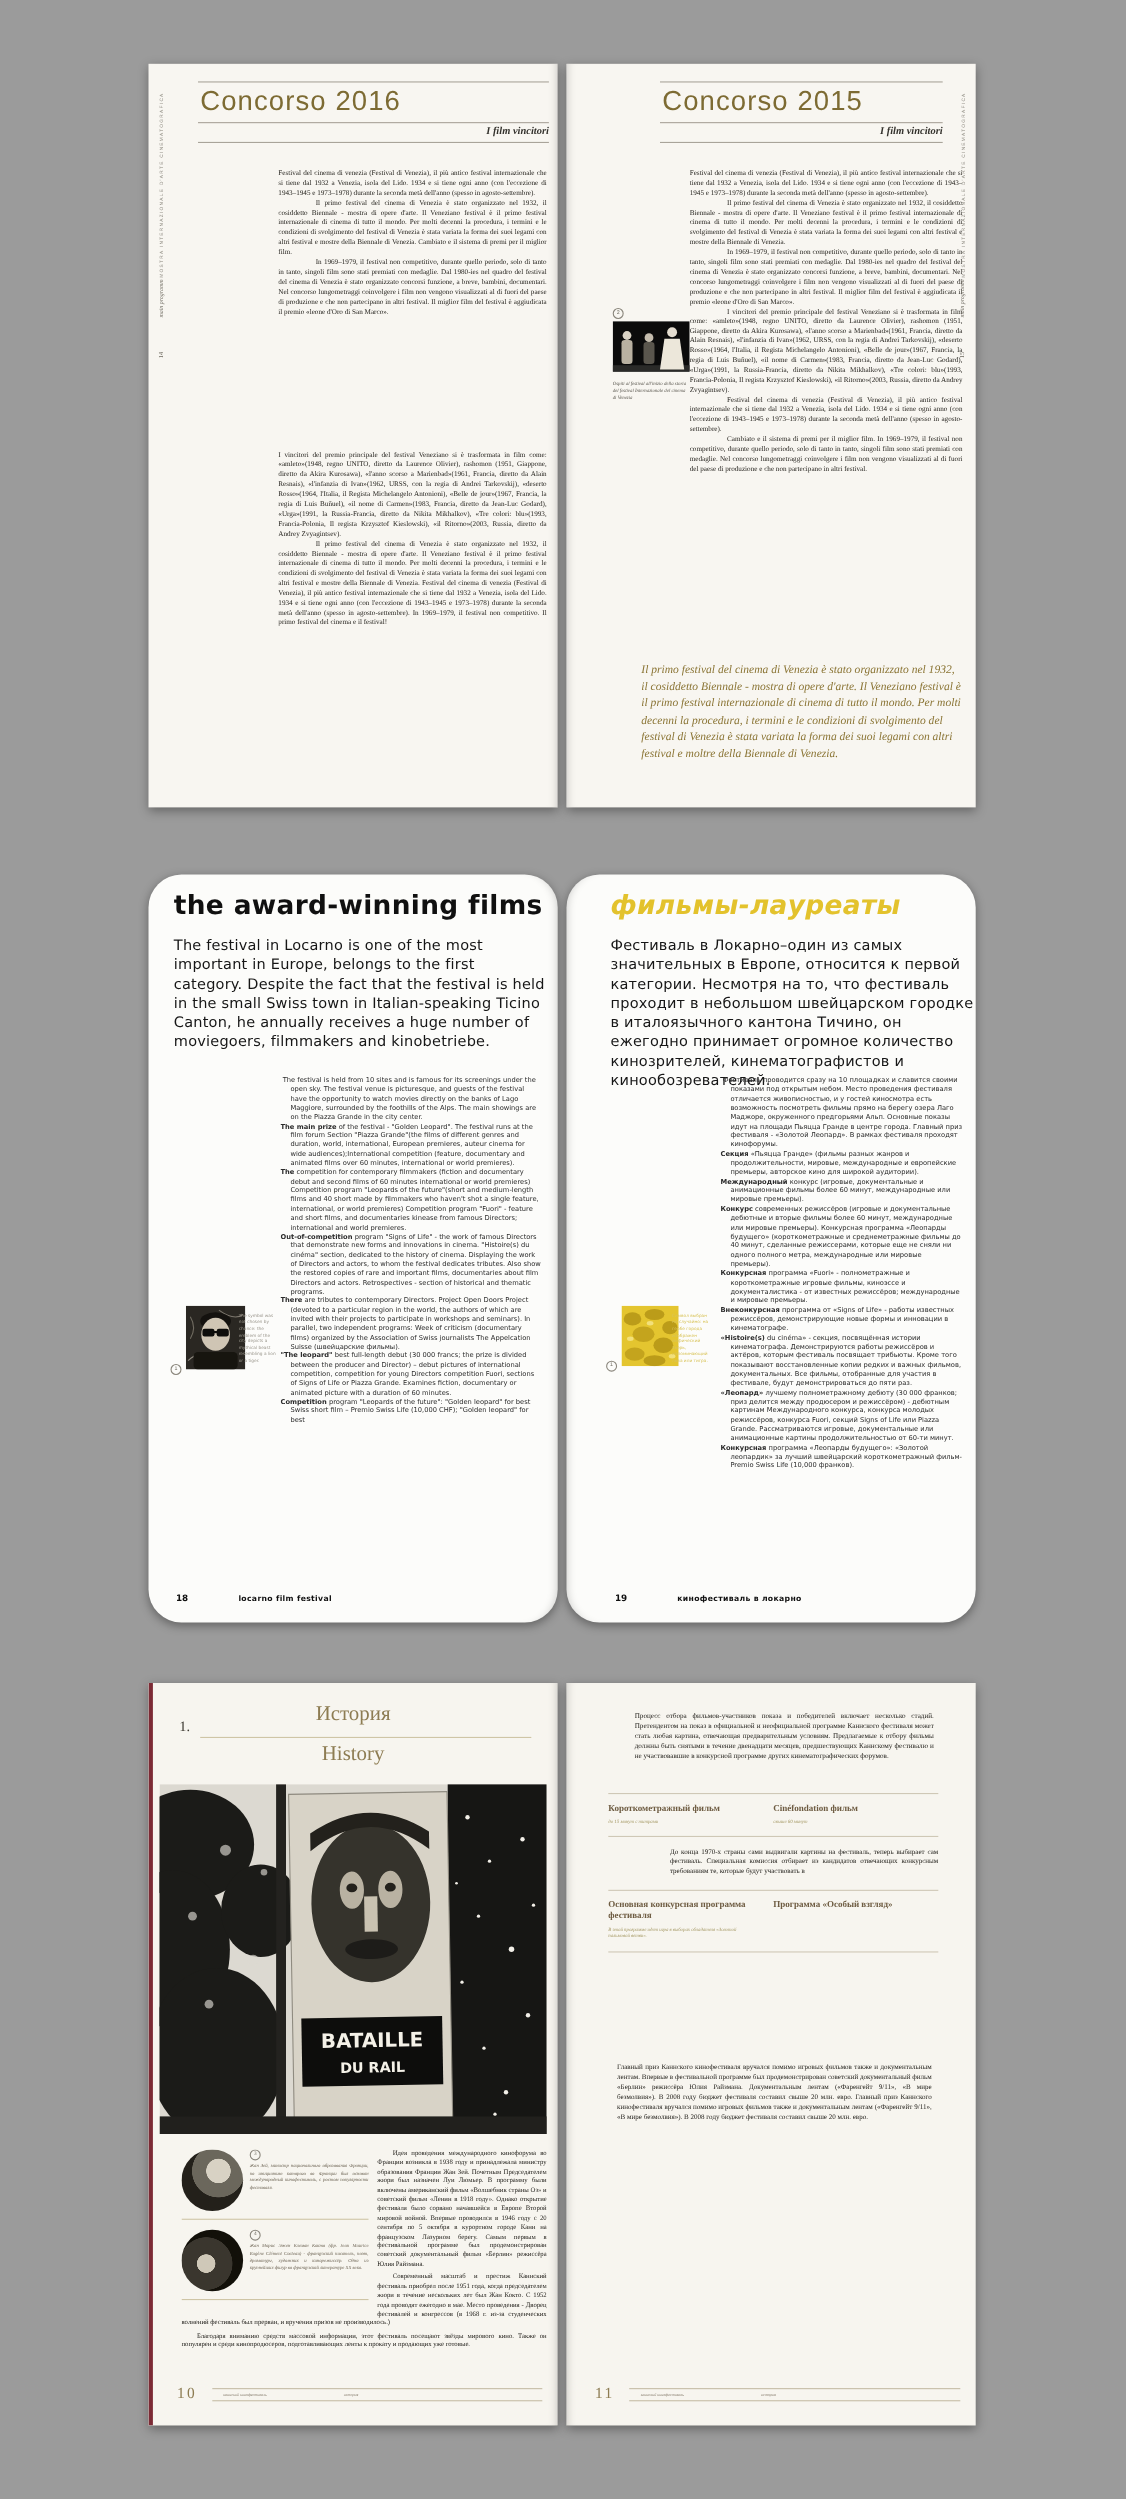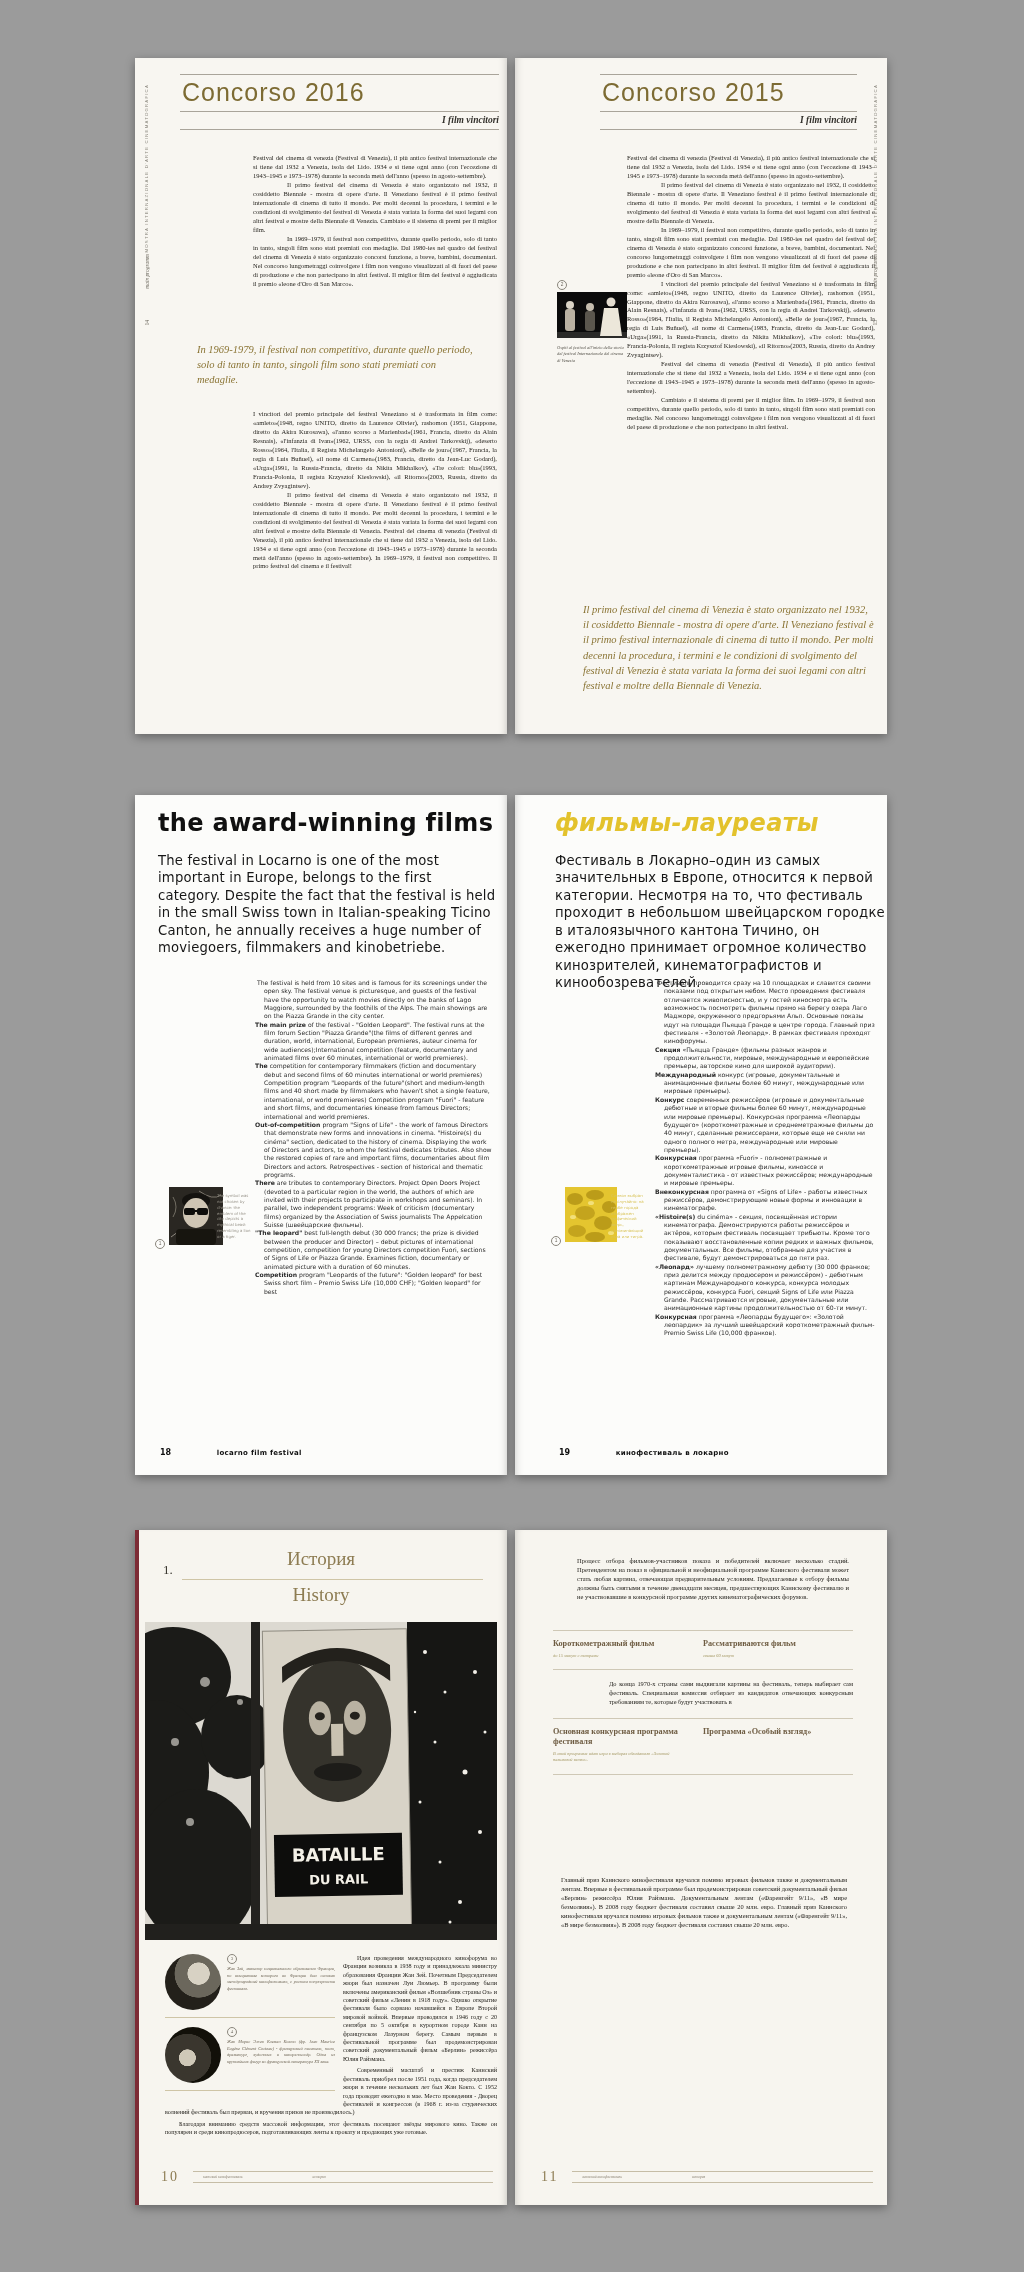--- a/index.html
+++ b/index.html
@@ -4,21 +4,21 @@
 <style>
   html,body{margin:0;padding:0;background:#9b9b9b;}
   body{width:1024px;height:2272px;position:relative;font-family:"Liberation Sans",sans-serif;}
   .spread{position:absolute;left:135px;width:752px;display:flex;gap:8px;}
   #spread1{top:58px;height:676px;}
   #spread2{top:795px;height:680px;}
   #spread3{top:1530px;height:675px;}
   .page{position:relative;width:372px;height:100%;background:#f8f6f1;box-shadow:0 3px 9px rgba(0,0,0,.35);overflow:hidden;}
   .page.pleft{box-shadow:0 3px 9px rgba(0,0,0,.35), inset -7px 0 9px -7px rgba(0,0,0,.22);}
   .page.pright{box-shadow:0 3px 9px rgba(0,0,0,.35), inset 7px 0 9px -7px rgba(0,0,0,.22);}
-  #spread2 .page{background:#fcfcfa;}
+  #spread2 .page{background:#fcfcfa;border-radius:30px;}
   #spread3 .page{background:#f7f5ef;}
 
   
   .vtext{position:absolute;writing-mode:vertical-rl;transform:rotate(180deg);font-size:4.3px;letter-spacing:1.2px;text-transform:uppercase;color:#8b887f;}
   .vitalic{position:absolute;writing-mode:vertical-rl;transform:rotate(180deg);font-family:"Liberation Serif",serif;font-style:italic;font-size:5.4px;color:#6e6a60;}
   .vnum{position:absolute;writing-mode:vertical-rl;transform:rotate(180deg);font-family:"Liberation Serif",serif;font-size:5.6px;color:#6e6a60;}
 
   
   .s1head{position:absolute;top:16px;}
   .pleft .s1head{left:45px;right:8px;}
@@ -107,21 +107,20 @@
       <div class="s1title">Concorso 2016</div>
       <div class="hrule"></div>
       <div class="s1sub">I film vincitori</div>
       <div class="hrule"></div>
     </div>
     <div class="s1body b1">
       <p>Festival del cinema di venezia (Festival di Venezia), il più antico festival internazionale che si tiene dal 1932 a Venezia, isola del Lido. 1934 e si tiene ogni anno (con l'eccezione di 1943–1945 e 1973–1978) durante la seconda metà dell'anno (spesso in agosto-settembre).</p>
       <p>Il primo festival del cinema di Venezia è stato organizzato nel 1932, il cosiddetto Biennale - mostra di opere d'arte. Il Veneziano festival è il primo festival internazionale di cinema di tutto il mondo. Per molti decenni la procedura, i termini e le condizioni di svolgimento del festival di Venezia è stata variata la forma dei suoi legami con altri festival e mostre della Biennale di Venezia. Cambiato e il sistema di premi per il miglior film.</p>
       <p>In 1969–1979, il festival non competitivo, durante quello periodo, solo di tanto in tanto, singoli film sono stati premiati con medaglie. Dal 1980-ies nel quadro del festival del cinema di Venezia è stato organizzato concorsi funzione, a breve, bambini, documentari. Nel concorso lungometraggi coinvolgere i film non vengono visualizzati al di fuori del paese di produzione e che non partecipano in altri festival. Il miglior film del festival è aggiudicata il premio «leone d'Oro di San Marco».</p>
     </div>
-    <div class="s1quote">In 1969-1979, il festival non competitivo, durante quello periodo, solo di tanto in tanto, singoli film sono stati premiati con medaglie.</div>
     <div class="s1body b2">
       <p>I vincitori del premio principale del festival Veneziano si è trasformata in film come: «amleto»(1948, regno UNITO, diretto da Laurence Olivier), rashomon (1951, Giappone, diretto da Akira Kurosawa), «l'anno scorso a Marienbad»(1961, Francia, diretto da Alain Resnais), «l'infanzia di Ivan»(1962, URSS, con la regia di Andrei Tarkovskij), «deserto Rosso»(1964, l'Italia, il Regista Michelangelo Antonioni), «Belle de jour»(1967, Francia, la regia di Luis Buñuel), «il nome di Carmen»(1983, Francia, diretto da Jean-Luc Godard), «Urga»(1991, la Russia-Francia, diretto da Nikita Mikhalkov), «Tre colori: blu»(1993, Francia-Polonia, Il regista Krzysztof Kieslowski), «il Ritorno»(2003, Russia, diretto da Andrey Zvyagintsev).</p>
       <p>Il primo festival del cinema di Venezia è stato organizzato nel 1932, il cosiddetto Biennale - mostra di opere d'arte. Il Veneziano festival è il primo festival internazionale di cinema di tutto il mondo. Per molti decenni la procedura, i termini e le condizioni di svolgimento del festival di Venezia è stata variata la forma dei suoi legami con altri festival e mostre della Biennale di Venezia. Festival del cinema di venezia (Festival di Venezia), il più antico festival internazionale che si tiene dal 1932 a Venezia, isola del Lido. 1934 e si tiene ogni anno (con l'eccezione di 1943–1945 e 1973–1978) durante la seconda metà dell'anno (spesso in agosto-settembre). In 1969–1979, il festival non competitivo. Il primo festival del cinema e il festival!</p>
     </div>
   </div>
 
   <div class="page pright">
     <div class="s1head">
       <div class="hrule"></div>
       <div class="s1title">Concorso 2015</div>
@@ -320,21 +319,21 @@
   <div class="page pright">
     <div class="s3intro">Процесс отбора фильмов-участников показа и победителей включает несколько стадий. Претендентом на показ в официальной и неофициальной программе Каннского фестиваля может стать любая картина, отвечающая предварительным условиям. Предлагаемые к отбору фильмы должны быть снятыми в течение двенадцати месяцев, предшествующих Каннскому фестивалю и не участвовавшие в конкурсной программе других кинематографических форумов.</div>
     <div class="rows">
       <div class="rrule"></div>
       <div class="rrow">
         <div class="cell">
           <h4>Короткометражный фильм</h4>
           <div class="sub">до 15 минут с титрами</div>
         </div>
         <div class="cell">
-          <h4>Рассматриваются фильм</h4>
+          <h4>Cinéfondation фильм</h4>
           <div class="sub">свыше 60 минут</div>
         </div>
       </div>
       <div class="rrule"></div>
       <div class="rmid">До конца 1970-х страны сами выдвигали картины на фестиваль, теперь выбирает сам фестиваль. Специальная комиссия отбирает из кандидатов отвечающих конкурсным требованиям те, которые будут участвовать в</div>
       <div class="rrule"></div>
       <div class="rrow">
         <div class="cell">
           <h4>Основная конкурсная программа фестиваля</h4>
           <div class="sub">В этой программе идет игра в выборах обладателя «Золотой пальмовой ветви».</div>

